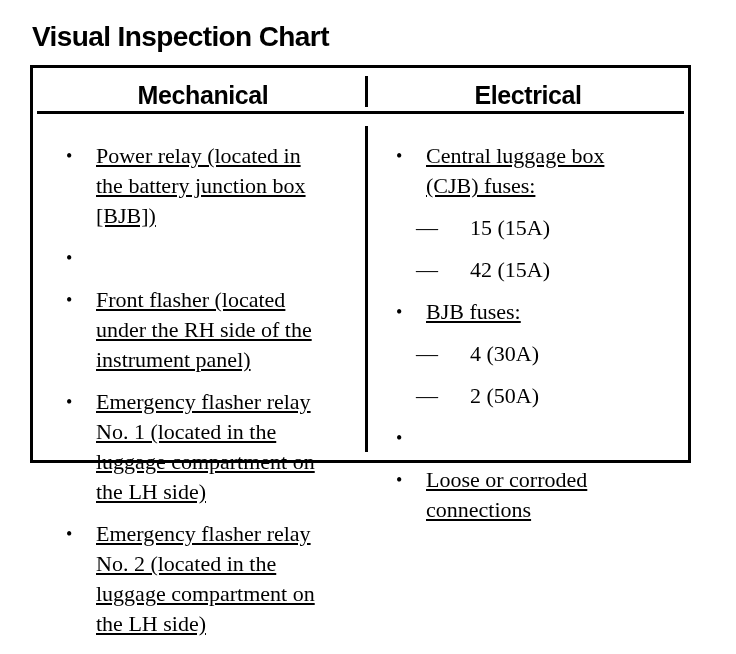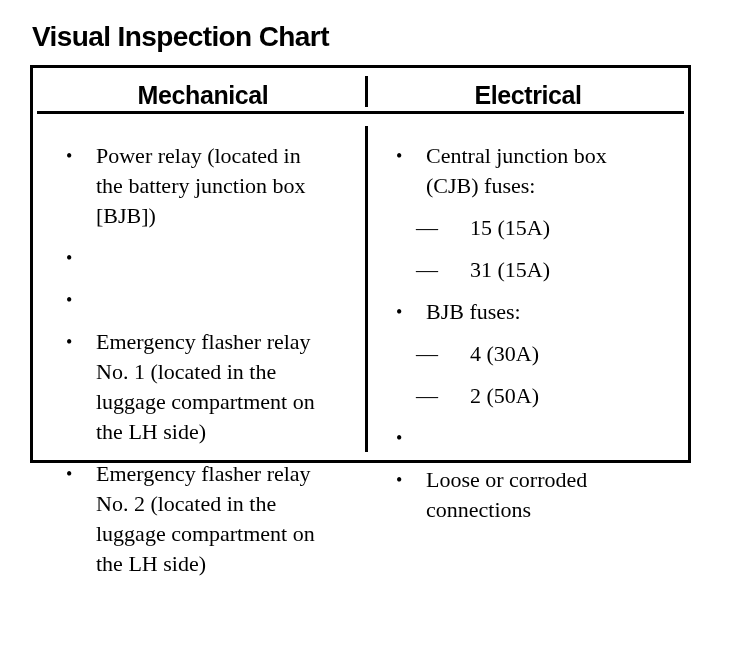--- a/index.html
+++ b/index.html
@@ -33,21 +33,21 @@
     text-align: center; line-height: 39px;
   }
   .left-col  { width: 327px; flex: none; border-right: 3px solid #000; }
   .right-col { flex: 1; border-radius: 19px; }
   .body-row { display: flex; flex: 1; min-height: 0; }
   .body-cell { font-size: 22px; line-height: 30px; padding-top: 7px; }
   .body-cell.left-col  { padding-left: 17px; padding-right: 4px; }
   .body-cell.right-col { padding-left: 12px; padding-right: 4px; }
   .item { display: flex; }
   .bullet { flex: none; width: 22px; font-size: 18px; }
-  .item-text { white-space: pre-line; }
+  .item-text { white-space: pre-line; text-decoration: underline; }
   .subitem { display: flex; padding-left: 20px; }
   .dash { flex: none; width: 46px; }
 </style>
 </head>
 <body>
 
 <div class="title">Visual Inspection Chart</div>
 
 <div class="chart">
   <div class="header-row">
@@ -60,49 +60,52 @@
           <span class="bullet">•</span>
           <span class="item-text">Power relay (located in
 the battery junction box
 [BJB])</span>
         </div>
         <div class="item">
           <span class="bullet">•</span>
         </div>
         <div class="item">
           <span class="bullet">•</span>
+          <span class="item-text">Front flasher (located
+under the RH side of the
+instrument panel)</span>
         </div>
         <div class="item">
           <span class="bullet">•</span>
           <span class="item-text">Emergency flasher relay
 No. 1 (located in the
 luggage compartment on
 the LH side)</span>
         </div>
         <div class="item">
           <span class="bullet">•</span>
           <span class="item-text">Emergency flasher relay
 No. 2 (located in the
 luggage compartment on
 the LH side)</span>
         </div>
       </div>
     <div class="body-cell right-col" id="col-1">
         <div class="item">
           <span class="bullet">•</span>
-          <span class="item-text">Central junction box
+          <span class="item-text">Central luggage box
 (CJB) fuses:</span>
         </div>
         <div class="subitem">
           <span class="dash">—</span>
           <span class="subitem-text">15 (15A)</span>
         </div>
         <div class="subitem">
           <span class="dash">—</span>
-          <span class="subitem-text">31 (15A)</span>
+          <span class="subitem-text">42 (15A)</span>
         </div>
         <div class="item">
           <span class="bullet">•</span>
           <span class="item-text">BJB fuses:</span>
         </div>
         <div class="subitem">
           <span class="dash">—</span>
           <span class="subitem-text">4 (30A)</span>
         </div>
         <div class="subitem">

